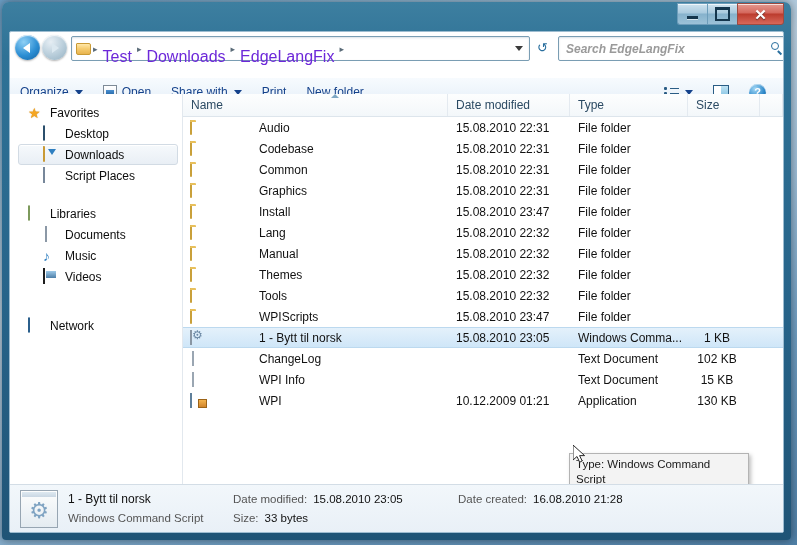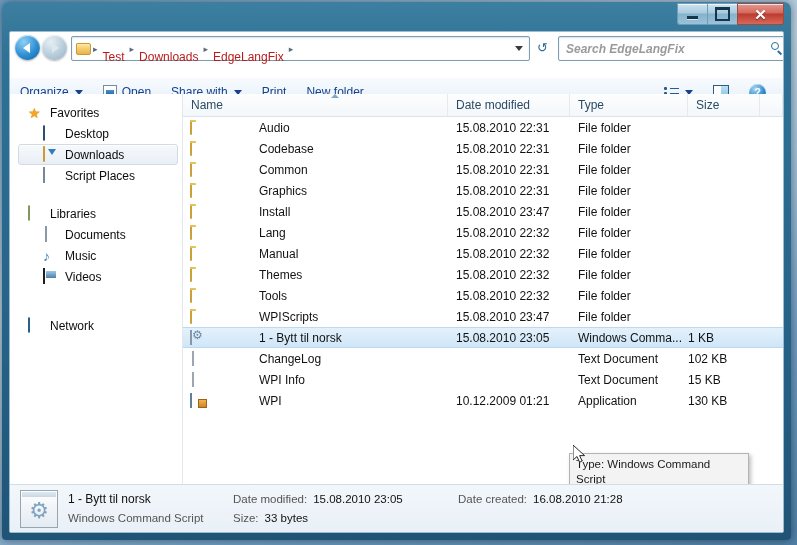--- a/index.html
+++ b/index.html
@@ -59,21 +59,21 @@
 
   .addrbox{
     position:absolute;left:61px;top:4px;width:457px;height:23px;
     background:#fff;border:1px solid #7a9db3;border-radius:2px;
     display:flex;align-items:center;
     box-shadow:inset 0 1px 2px rgba(0,60,100,.15);
   }
   .addr-folder{width:15px;height:12px;margin-left:4px;position:relative;}
   .addr-folder:before{content:"";position:absolute;left:0;top:0;width:15px;height:12px;border-radius:1px 2px 2px 2px;
      background:linear-gradient(180deg,#ffe7a8 0%,#f6cd72 45%,#e8b44e 100%);border:1px solid #c99a35;box-sizing:border-box;}
-  .crumb{font-size:12px;color:#b91c1c;padding:0 3px;white-space:nowrap;margin-top:16px;}
+  .crumb{font-size:16px;color:#6d28d9;padding:0 3px;white-space:nowrap;margin-top:16px;}
   .csep{font-size:9px;color:#5a6b78;padding:0 2px;}
   .addr-drop{margin-left:auto;margin-right:6px;width:0;height:0;border-left:4px solid transparent;border-right:4px solid transparent;border-top:5px solid #3a3a3a;}
   .refresh{position:absolute;left:524px;top:7px;width:17px;height:17px;color:#2a6f9e;font-size:13px;display:flex;align-items:center;justify-content:center;}
 
   .searchbox{
     position:absolute;left:548px;top:4px;width:232px;height:23px;
     background:#fff;border:1px solid #7a9db3;border-radius:2px;
     display:flex;align-items:center;
     box-shadow:inset 0 1px 2px rgba(0,60,100,.15);
   }
@@ -144,21 +144,21 @@
   .c-type{width:118px;}
   .c-size{width:72px;}
   .c-end{flex:1;border-right:none;}
 
   .row{display:flex;height:21px;align-items:center;font-size:12px;color:#121212;position:relative;}
   .row.selected{background:linear-gradient(180deg,#e4f1fb 0%,#cfe6f8 100%);border-top:1px solid #bcd9ef;border-bottom:1px solid #bcd9ef;height:19px;}
   .cell{box-sizing:border-box;padding-left:8px;white-space:nowrap;overflow:hidden;gap:47px;}
   .cell.name{width:265px;display:flex;align-items:center;padding-left:7px;}
   .cell.date{width:122px;}
   .cell.type{width:118px;}
-  .cell.size{width:72px;text-align:left;padding-right:14px;padding-left:0;}
+  .cell.size{width:72px;text-align:center;padding-right:14px;padding-left:0;}
   .fico{width:16px;height:16px;margin-right:6px;flex:none;position:relative;}
   .fi-folder{width:15px;height:12px;margin-top:2px;background:linear-gradient(180deg,#ffeab4 0%,#f9d277 40%,#edb954 100%);border:1px solid #c9a03a;border-radius:1px 2px 2px 2px;box-sizing:border-box;}
   .fi-folder:before{content:"";position:absolute;left:0;top:0;width:6px;height:2px;background:#e8c05c;border-radius:1px 1px 0 0;}
   .fi-script{width:15px;height:14px;margin-top:1px;background:linear-gradient(180deg,#fdfdfd,#e7edf2);border:1px solid #8996a3;box-sizing:border-box;position:relative;}
   .fi-script:after{content:"\2699";position:absolute;left:1px;top:-2px;font-size:12px;color:#6b88a4;}
   .fi-txt{width:12px;height:14px;margin:1px 0 0 2px;background:#fff;border:1px solid #9aa6b2;box-sizing:border-box;position:relative;}
   .fi-txt:after{content:"";position:absolute;left:2px;top:3px;right:2px;height:1px;background:#b4bfca;box-shadow:0 2px 0 #b4bfca,0 4px 0 #b4bfca,0 6px 0 #b4bfca;}
   .fi-app{width:15px;height:14px;margin-top:1px;background:linear-gradient(180deg,#dbeaf6,#9cc3de);border:1px solid #5f7f9a;box-sizing:border-box;position:relative;}
   .fi-app:after{content:"";position:absolute;left:7px;top:6px;width:7px;height:7px;background:linear-gradient(180deg,#f3b34e,#d1842a);border:1px solid #9c6317;}
 

